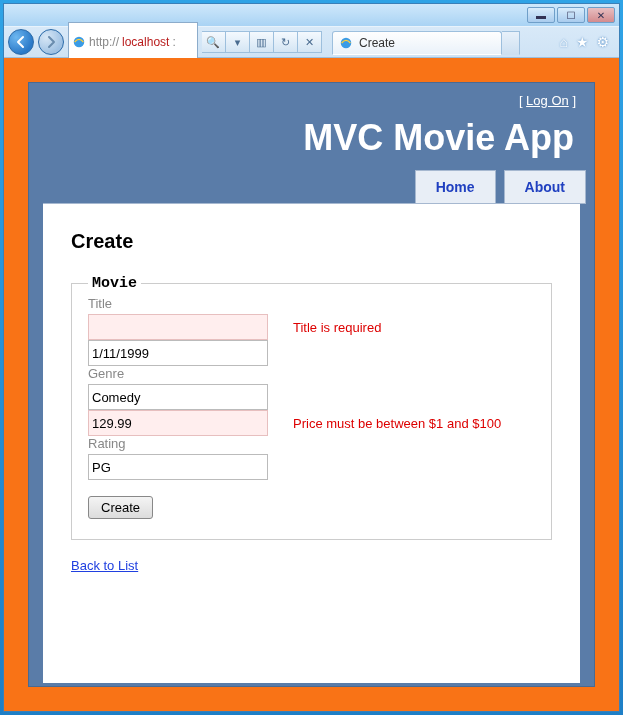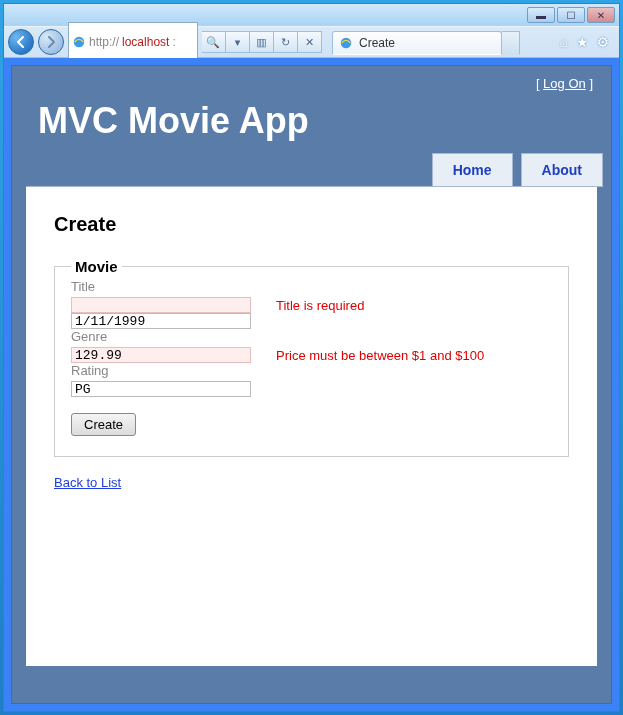--- a/index.html
+++ b/index.html
@@ -117,22 +117,22 @@
     border-bottom: 1px solid #cde0f1;
   }
   .ricons {
     display:flex; gap: 8px; color:#fff; padding: 0 6px;
   }
   .ricons span { font-size: 14px; text-shadow: 0 0 2px #3a7bbd; cursor:default;}
   
   .viewport {
     position:absolute;
     top: 54px; left:0; right:0; bottom:0;
-    background:#3b82f6;
-    padding: 7px;
+    background:#f97316;
+    padding: 24px;
   }
   .page {
     width: 100%;
     height: 100%;
     background: #5a7ca8;
     border: 1px solid #4a6a92;
     position: relative;
   }
   .pagehead {
     position: relative;
@@ -144,20 +144,21 @@
     color:#fff; font-size: 13px;
   }
   .logon a { color:#fff; text-decoration: underline;}
   .sitetitle {
     color: #fff;
     font-size: 36px;
     font-weight: bold;
     margin: 0;
     padding-top: 24px;
     font-family: Verdana, Tahoma, sans-serif;
+    text-align: right;
   }
   .appnav {
     position:absolute;
     right: 8px;
     bottom: -1px;
     display:flex;
     gap: 8px;
   }
   .appnav a {
     display:block;
@@ -183,40 +184,40 @@
     margin: 4px 0 22px 0;
     color: #000;
   }
   fieldset {
     border: 1px solid #ccc;
     padding: 4px 16px 20px 16px;
     margin: 0 0 16px 0;
   }
   legend {
     font-weight: bold;
-    font-family: Liberation Sans, sans-serif;
+    font-family: Liberation Mono, monospace;
     font-size: 15px;
     padding: 0 4px;
   }
   .field { }
   .field label {
     display:block;
     color: #888;
     font-size: 13px;
     margin-bottom: 3px;
     font-family: Verdana, sans-serif;
   }
   .row { display:flex; align-items:center; gap: 25px;}
   .field input[type=text] {
     width: 180px;
-    height: 16px;
+    height: 26px;
     border: 1px solid #bbb;
     font-size: 13px;
     padding: 0 3px;
-    font-family: Liberation Mono, monospace;
+    font-family: Liberation Sans, sans-serif;
   }
   .input-error {
     background: #ffeeee;
     border: 1px solid #e7bfbf !important;
   }
   .errmsg {
     color: #d00;
     font-size: 13px;
     font-family: Verdana, sans-serif;
   }
@@ -342,20 +343,23 @@
           </div>
 
           <div class="field">
             <div class="row">
               <input type="text" value="1/11/1999" style="">
             </div>
           </div>
 
           <div class="field">
             <label>Genre</label>
+            <div class="row">
+              <input type="text" value="Comedy" style="">
+            </div>
           </div>
 
           <div class="field">
             <div class="row">
               <input type="text" class="input-error" value="129.99" style="">
               <span class="errmsg">Price must be between $1 and $100</span>
             </div>
           </div>
 
           <div class="field">

